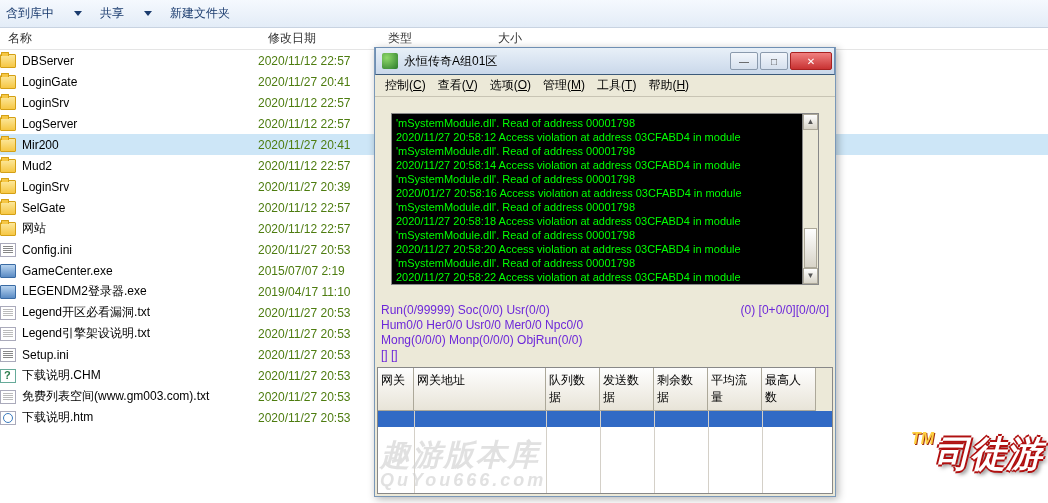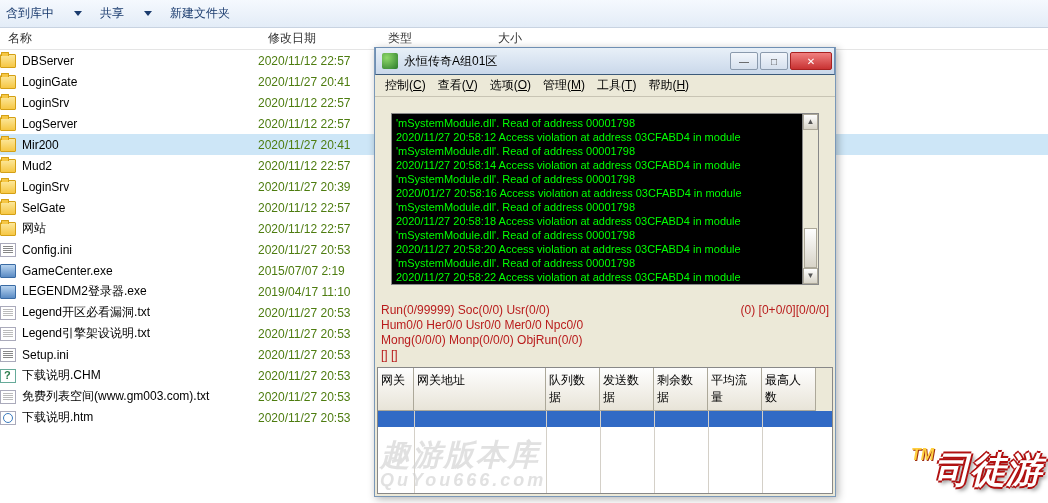--- a/index.html
+++ b/index.html
@@ -44,34 +44,34 @@
 .wbtn.close{background:linear-gradient(#f08080,#c83232);color:#fff;border-color:#a82020;width:42px}
 .menubar{height:22px;background:#ece9d8;display:flex;align-items:center;padding:0 4px;border-bottom:1px solid #c8c4b4}
 .mitem{padding:2px 6px;color:#000}
 .mitem u{text-decoration:underline}
 .console{height:172px;background:#000;border:1px solid #888;margin:16px;padding:2px 4px;overflow:hidden;font-family:"Courier New",monospace;font-size:11px;line-height:14px;color:#00ff00;position:relative}
 .console .sbar{position:absolute;right:0;top:0;bottom:0;width:16px;background:#ece9d8;border-left:1px solid #888}
 .console .sbar .sbtn{height:16px;background:linear-gradient(#fefefe,#d8d4c8);border:1px solid #aca899;display:flex;align-items:center;justify-content:center;font-size:8px;color:#555}
 .console .sbar .strack{position:absolute;top:16px;bottom:16px;left:0;right:0}
 .console .sbar .sthumb{position:absolute;bottom:0;left:1px;right:1px;height:40px;background:linear-gradient(#fefefe,#d8d4c8);border:1px solid #aca899}
 .console .sbar .sdn{position:absolute;bottom:0;left:0;right:0}
-.status{padding:2px 6px;font-family:"SimSun",monospace;font-size:12px;line-height:15px;color:#b91c1c;background:#ece9d8}
+.status{padding:2px 6px;font-family:"SimSun",monospace;font-size:12px;line-height:15px;color:#6d28d9;background:#ece9d8}
 .status .r1{display:flex;justify-content:space-between}
 .grid{margin:2px;border:1px solid #888;background:#fff}
 .ghdr{display:flex;background:#ece9d8}
 .gcol{border-right:1px solid #aca899;border-bottom:1px solid #aca899;padding:4px 3px;font-size:12px;background:linear-gradient(#fefefe,#e8e4d8)}
 .gc0{width:36px}.gc1{width:132px}.gc2{width:54px}.gc3{width:54px}.gc4{width:54px}.gc5{width:54px}.gc6{width:54px}
 .gbody{height:82px;position:relative}
 .gbody .selrow{height:16px;background:#316ac5}
 .gbody .vline{position:absolute;top:0;bottom:0;width:1px;background:#d4d0c8}
 
 
 .wm1{position:absolute;left:380px;bottom:12px;color:rgba(200,200,200,.55);font-size:30px;font-style:italic;font-weight:bold;letter-spacing:2px;pointer-events:none;text-shadow:0 0 2px rgba(255,255,255,.4)}
 .wm1 .sub{font-size:18px;letter-spacing:3px;display:block;margin-top:-6px}
-.wm2{position:absolute;right:6px;bottom:8px;font-size:36px;font-weight:900;font-style:italic;color:#fff;text-shadow:2px 0 #b01010,-2px 0 #b01010,0 2px #b01010,0 -2px #b01010,3px 3px 4px rgba(0,0,0,.5);pointer-events:none}
+.wm2{position:absolute;right:6px;bottom:24px;font-size:36px;font-weight:900;font-style:italic;color:#fff;text-shadow:2px 0 #b01010,-2px 0 #b01010,0 2px #b01010,0 -2px #b01010,3px 3px 4px rgba(0,0,0,.5);pointer-events:none}
 .wm2 .tm{font-size:16px;color:#ffd040;vertical-align:top;text-shadow:1px 1px #a03010}
 .wm2 .chars{background:linear-gradient(#fff8e0,#f0d060);-webkit-background-clip:text}
 </style>
 </head>
 <body>
 
 <div class="exp-toolbar">
   <span class="itm">
       <span>含到库中</span>
       <span class="tri"></span>

